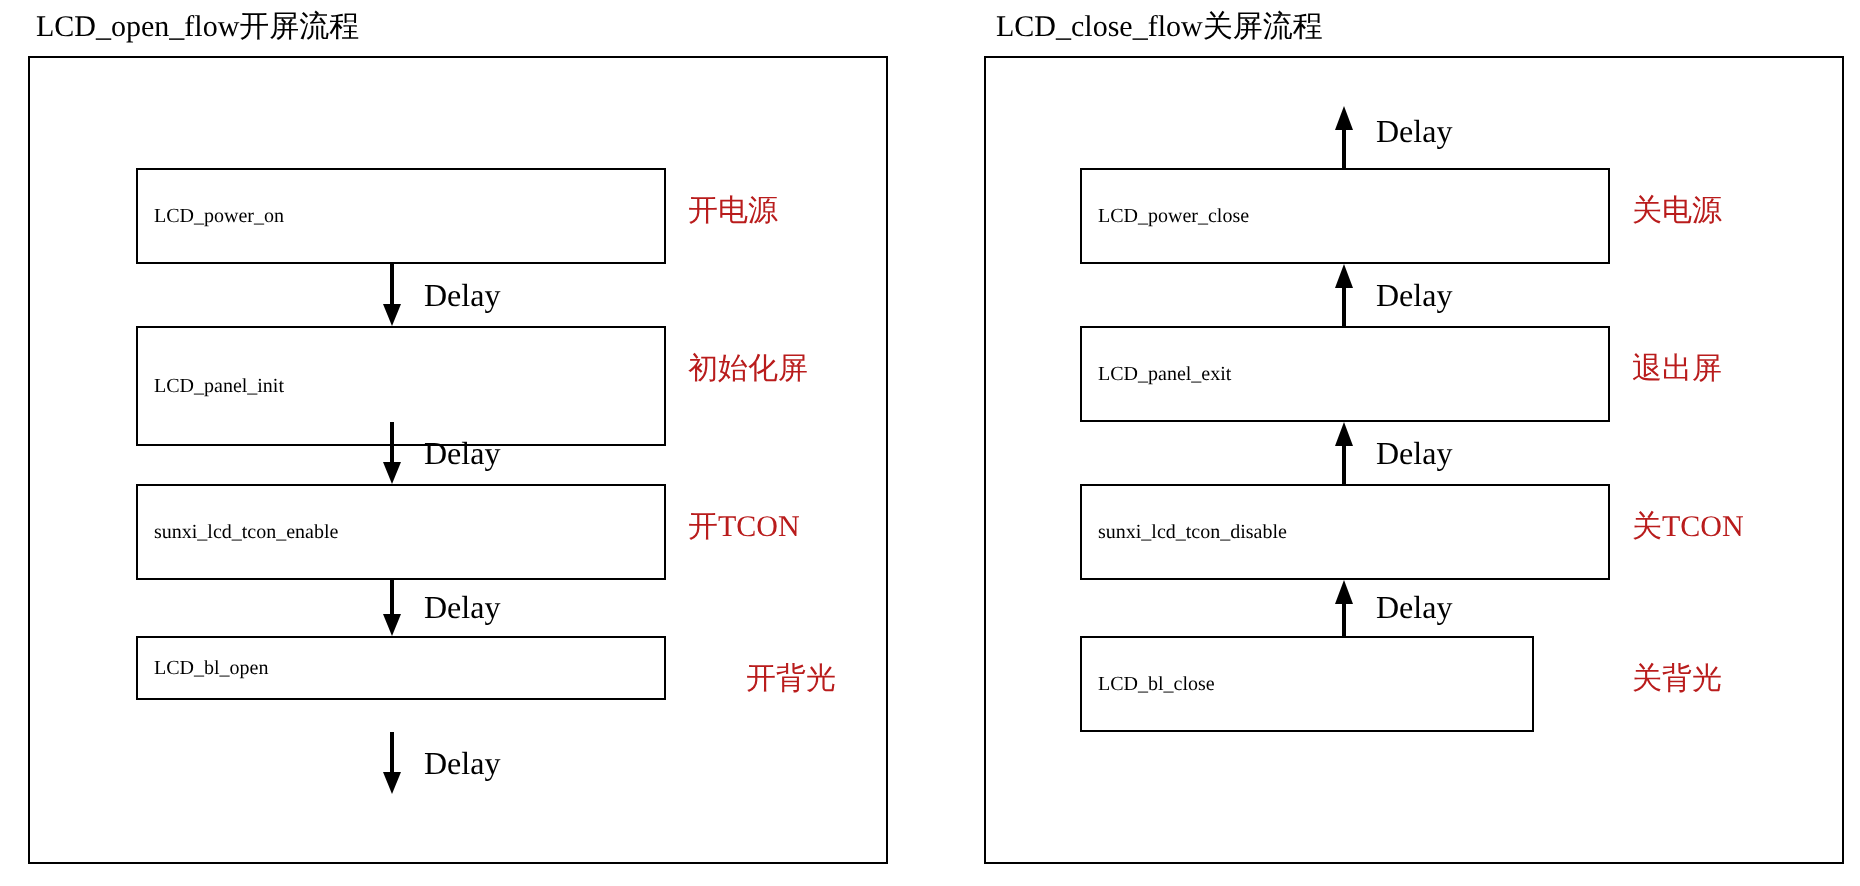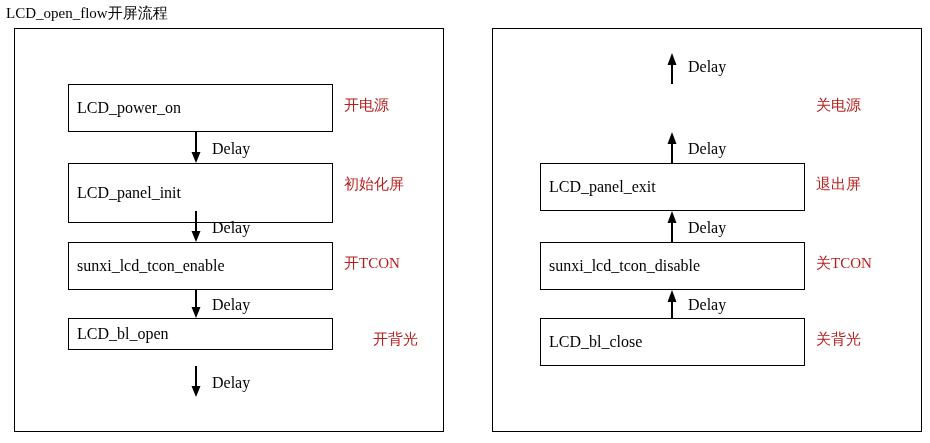--- a/index.html
+++ b/index.html
@@ -34,21 +34,21 @@
     background: #ffffff;
   }
   .node {
     position: absolute;
     border: 1px solid #000000;
     box-sizing: border-box;
     background: #ffffff;
     display: flex;
     align-items: center;
     padding-left: 8px;
-    font-size: 16px;
+    font-size: 10px;
     font-family: "Liberation Serif", serif;
     color: #000000;
     white-space: nowrap;
   }
   .side-label {
     position: absolute;
     font-size: 15px;
     font-family: "Liberation Serif", serif;
     color: #b91c1c;
     white-space: nowrap;
@@ -65,21 +65,21 @@
     font-family: "Liberation Serif", serif;
     color: #000000;
     white-space: nowrap;
   }
 </style>
 </head>
 <body>
 
 <div class="canvas">
 
-  <div class="panel-title" style="left:6px; top:4px;">LCD_open_flow开屏流程</div>
+  <div class="panel-title" style="left:18px; top:4px;">LCD_open_flow开屏流程</div>
   <div class="panel-box" style="left:14px; top:28px; width:430px; height:404px;"></div>
 
   <div class="node" style="left:68px; top:84px; width:265px; height:48px;">
     <span>LCD_power_on</span>
   </div>
   <div class="node" style="left:68px; top:163px; width:265px; height:60px;">
     <span>LCD_panel_init</span>
   </div>
   <div class="node" style="left:68px; top:242px; width:265px; height:48px;">
     <span>sunxi_lcd_tcon_enable</span>
@@ -116,29 +116,33 @@
   <div class="delay-label" style="left:212px; top:140px;">Delay</div>
   <div class="delay-label" style="left:212px; top:219px;">Delay</div>
   <div class="delay-label" style="left:212px; top:296px;">Delay</div>
   <div class="delay-label" style="left:212px; top:374px;">Delay</div>
 
   <div class="side-label" style="left:344px; top:96px;">开电源</div>
   <div class="side-label" style="left:344px; top:175px;">初始化屏</div>
   <div class="side-label" style="left:344px; top:254px;">开TCON</div>
   <div class="side-label" style="left:344px; top:330px;margin-left:29px;">开背光</div>
 
+  <div class="panel-title" style="left:498px; top:4px;">LCD_close_flow关屏流程</div>
   <div class="panel-box" style="left:492px; top:28px; width:430px; height:404px;"></div>
 
+  <div class="node" style="left:540px; top:84px; width:265px; height:48px;">
+    <span>LCD_power_close</span>
+  </div>
   <div class="node" style="left:540px; top:163px; width:265px; height:48px;">
     <span>LCD_panel_exit</span>
   </div>
   <div class="node" style="left:540px; top:242px; width:265px; height:48px;">
     <span>sunxi_lcd_tcon_disable</span>
   </div>
-  <div class="node" style="left:540px; top:318px; width:265px; height:48px;">
+  <div class="node" style="left:540px; top:318px; width:227px; height:48px;">
     <span>LCD_bl_close</span>
   </div>
 
   <div class="arrow" style="left:664px; top:53px;">
     <svg width="16" height="32" viewBox="0 0 16 32">
         <line x1="8" y1="31" x2="8" y2="8" stroke="#000" stroke-width="2"></line>
         <polygon points="8,0 3.5,12 12.5,12" fill="#000"></polygon>
       </svg>
   </div>
   <div class="arrow" style="left:664px; top:132px;">

